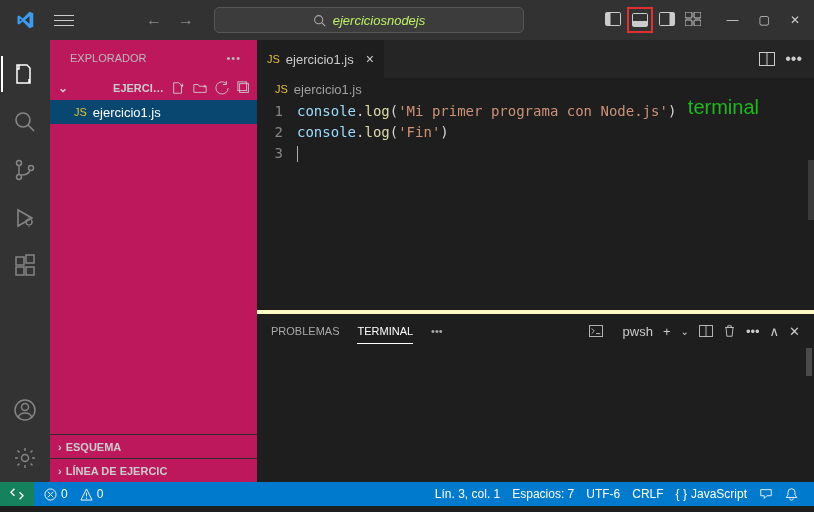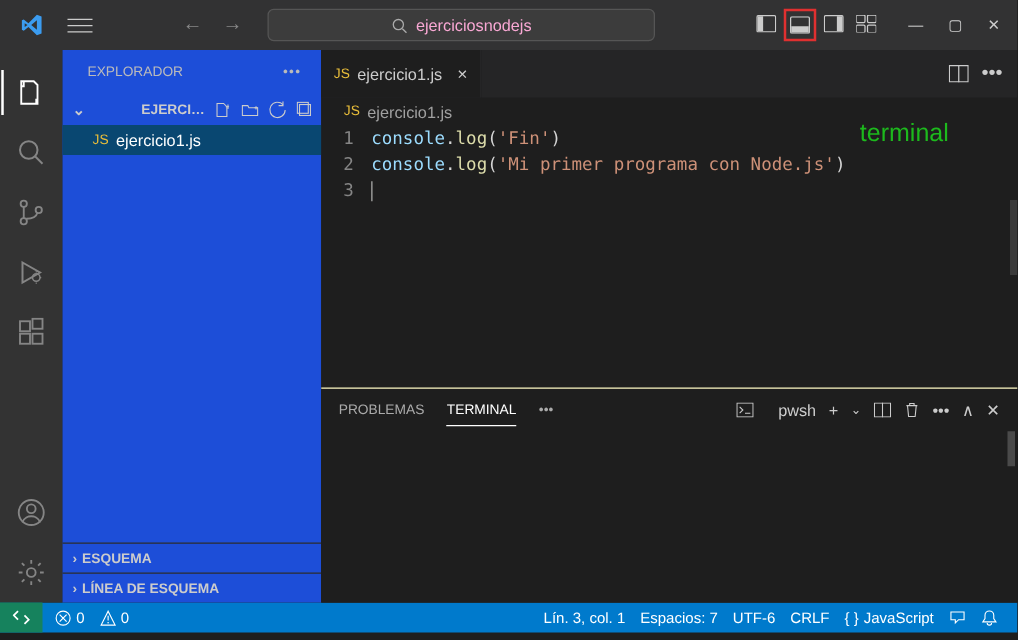--- a/index.html
+++ b/index.html
@@ -32,23 +32,24 @@
 .nav-arrows span { cursor: pointer; font-size: 16px; }
 .search-box {
   flex: 0 0 310px;
   height: 26px;
   background: #3c3c3c;
   border: 1px solid #555;
   border-radius: 5px;
   display: flex;
   align-items: center;
   justify-content: center;
-  color: #f9a8d4;
+  color: #bef264;
   font-size: 13px;
   gap: 7px;
+  font-style: italic;
 }
 .title-spacer { flex: 1; }
 .layout-icons { display: flex; gap: 2px; margin-right: 12px; }
 .layout-icon {
   width: 24px; height: 24px;
   display: flex; align-items: center; justify-content: center;
   cursor: pointer;
 }
 .layout-icon.highlight {
   border: 2px solid #e03030;
@@ -79,21 +80,21 @@
 .act-icon.active { color: #ffffff; }
 .act-icon.active::before {
   content: '';
   position: absolute; left: 0; top: 6px; bottom: 6px;
   width: 2px; background: #fff;
 }
 .act-spacer { flex: 1; }
 
 .sidebar {
   width: 207px;
-  background: #1d4ed8;
+  background: #be185d;
   display: flex;
   flex-direction: column;
 }
 .sidebar-header {
   height: 36px;
   display: flex; align-items: center; justify-content: space-between;
   padding: 0 16px 0 20px;
   font-size: 11px;
   color: #bbbbbb;
 }
@@ -202,21 +203,21 @@
   position: absolute;
   top: 54px; right: 55px;
   color: #1db91d;
   font-size: 20px;
   text-align: center;
   line-height: 26px;
   pointer-events: none;
 }
 .panel {
   height: 172px;
-  border-top: 1px solid #fef9c3;
+  border-top: 4px solid #fef9c3;
   background: #1e1e1e;
   display: flex; flex-direction: column; margin-top: 25px;
 }
 .panel-tabs {
   height: 34px;
   display: flex; align-items: center;
   padding: 0 14px;
   gap: 18px;
   font-size: 11px;
   color: #aaa;
@@ -410,21 +411,21 @@
       <span class="js-icon">JS</span>
       <span>ejercicio1.js</span>
     </div>
     <div class="sidebar-spacer"></div>
     <div class="collapse-section">
       <span>›</span>
       <span>ESQUEMA</span>
     </div>
     <div class="collapse-section">
       <span>›</span>
-      <span>LÍNEA DE ESQUEMA</span>
+      <span>LÍNEA DE EJERCIC</span>
     </div>
   </div>
 
   <div class="editor-area">
     <div class="tabs">
       <div class="tab">
         <span class="js-icon">JS</span>
         <span>ejercicio1.js</span>
         <span class="close">×</span>
       </div>
@@ -442,22 +443,22 @@
       <span class="js-icon">JS</span>
       <span>ejercicio1.js</span>
     </div>
     <div class="code">
       <div class="gutter">
         <div>1</div>
         <div>2</div>
         <div>3</div>
       </div>
       <div class="code-lines">
+        <div><span class="tok-obj">console</span><span class="tok-p">.</span><span class="tok-fn">log</span><span class="tok-p">(</span><span class="tok-str">'Mi primer programa con Node.js'</span><span class="tok-p">)</span></div>
         <div><span class="tok-obj">console</span><span class="tok-p">.</span><span class="tok-fn">log</span><span class="tok-p">(</span><span class="tok-str">'Fin'</span><span class="tok-p">)</span></div>
-        <div><span class="tok-obj">console</span><span class="tok-p">.</span><span class="tok-fn">log</span><span class="tok-p">(</span><span class="tok-str">'Mi primer programa con Node.js'</span><span class="tok-p">)</span></div>
         <div><span class="cursor-line"></span></div>
       </div>
       <div class="minimap"></div>
     </div>
 
     <div class="annotation">
       <div>terminal</div>
     </div>
 
     <div class="panel">

